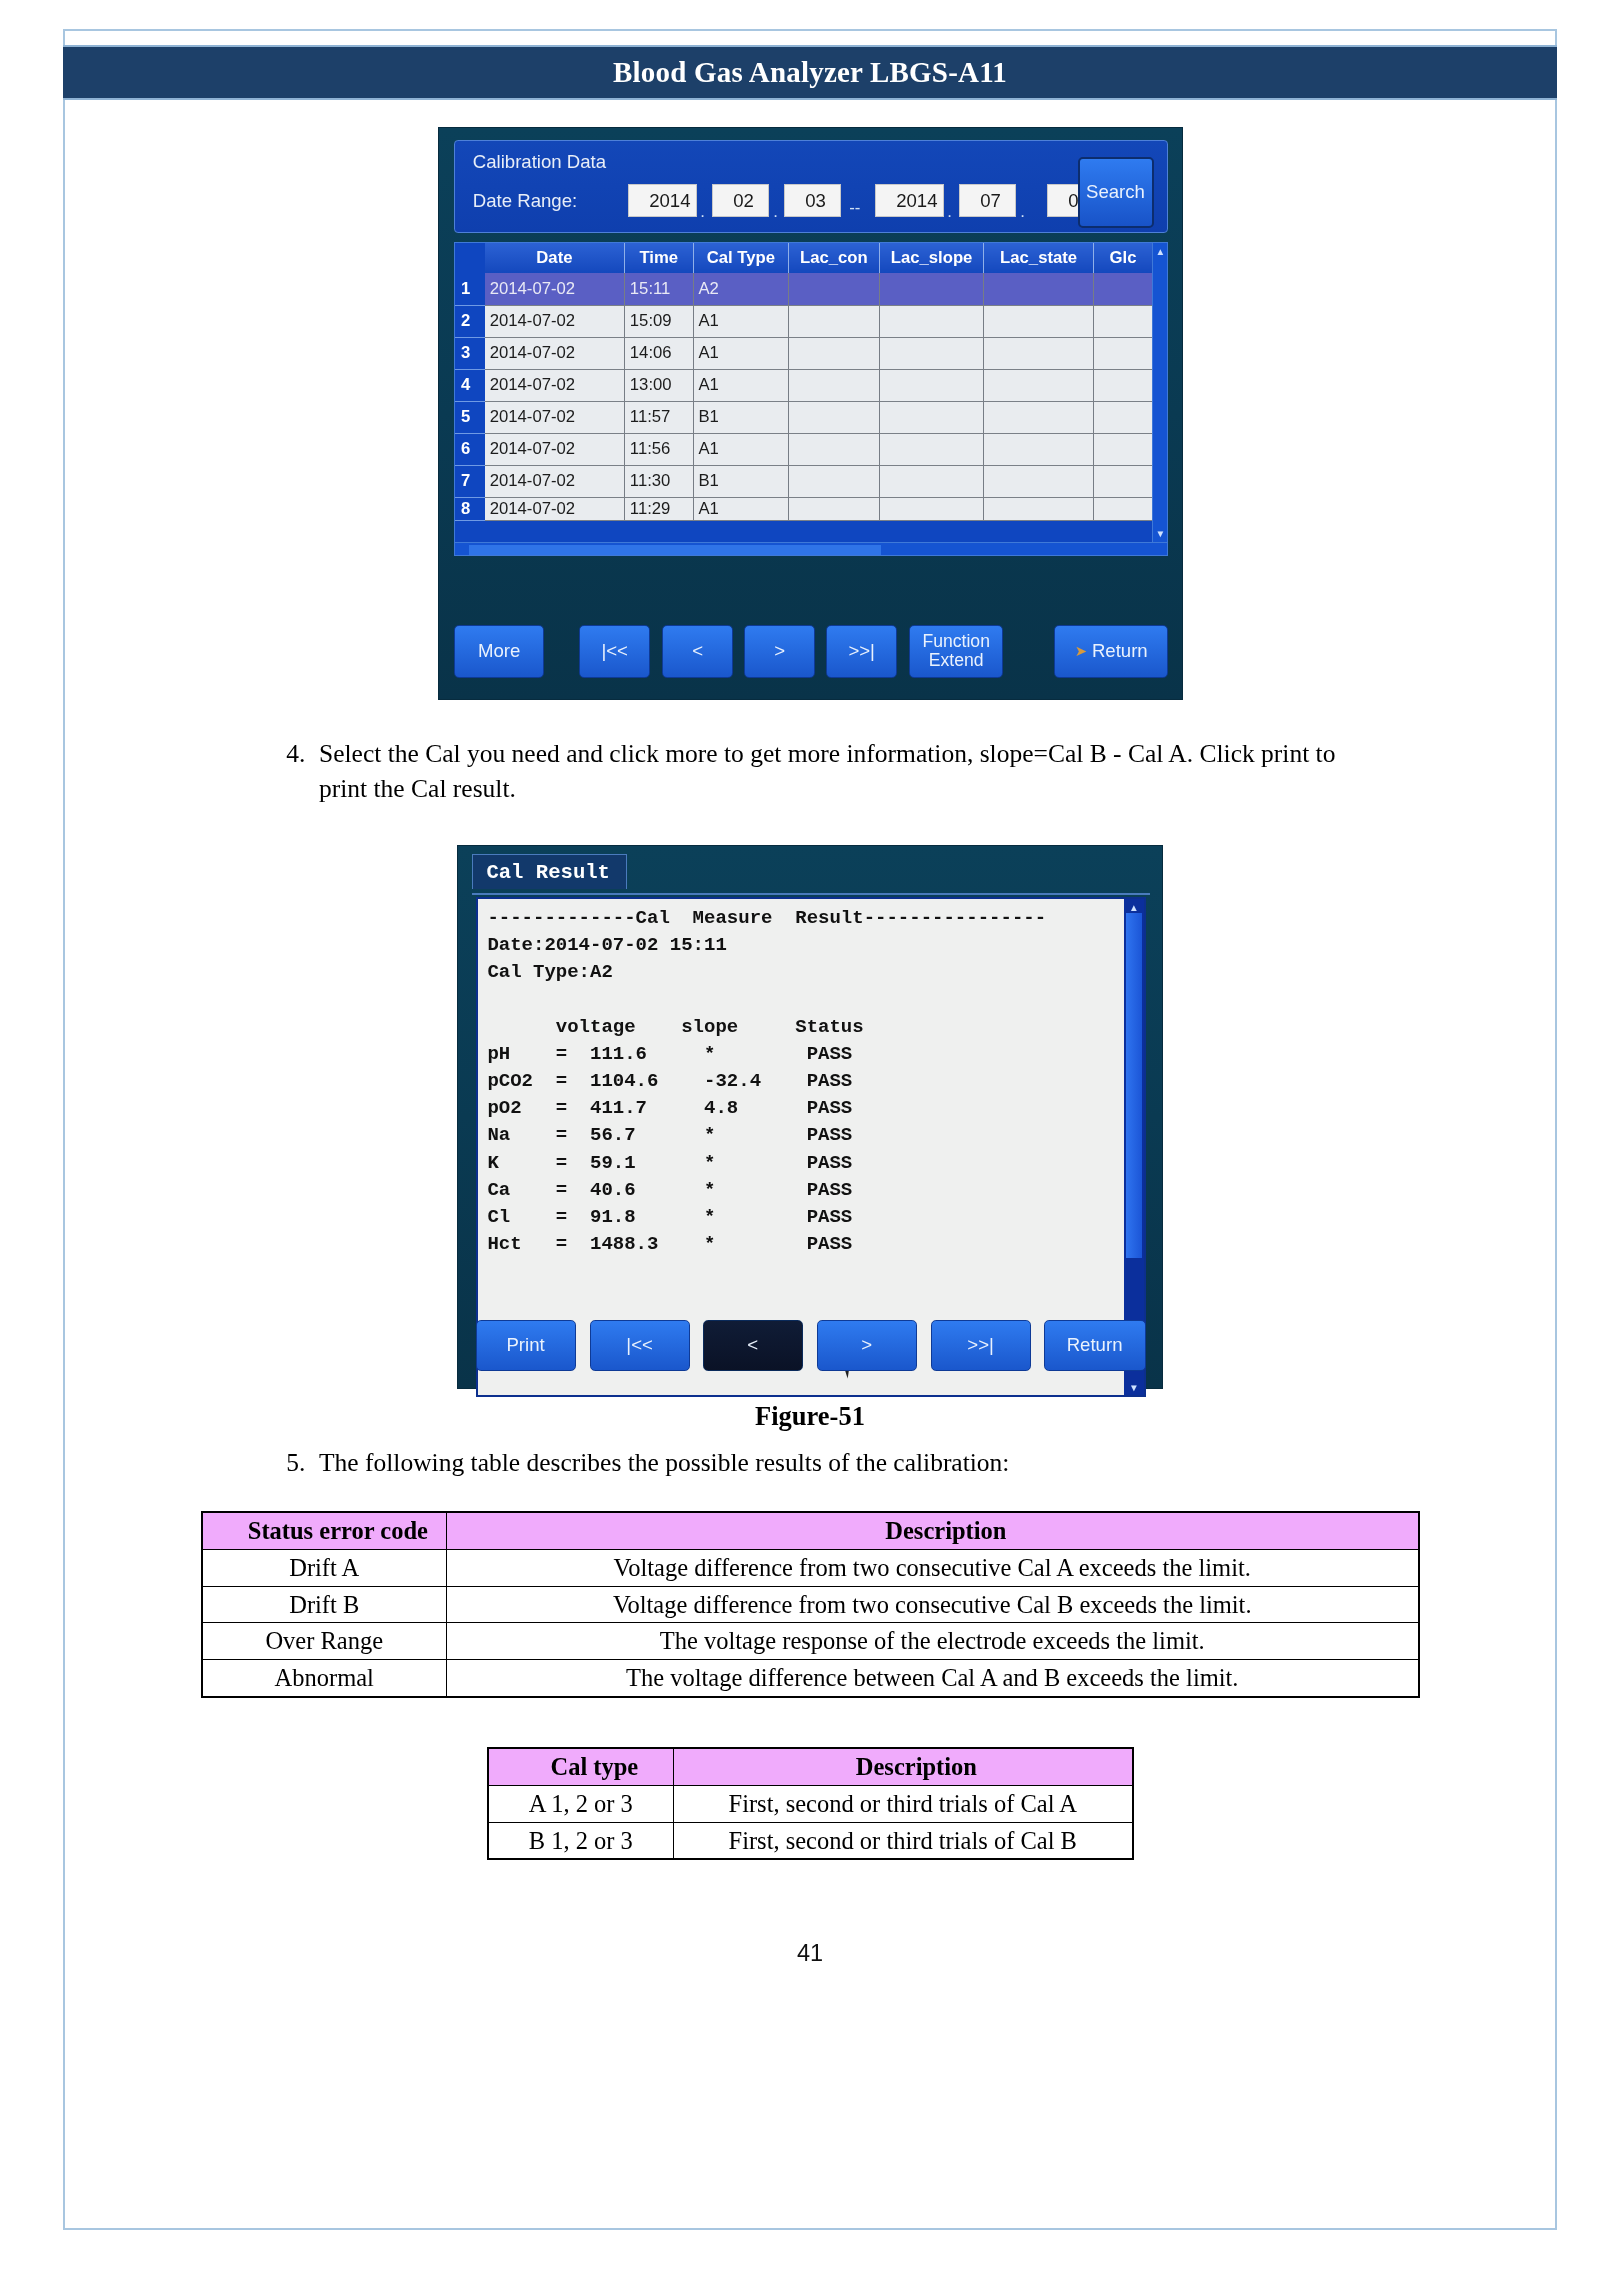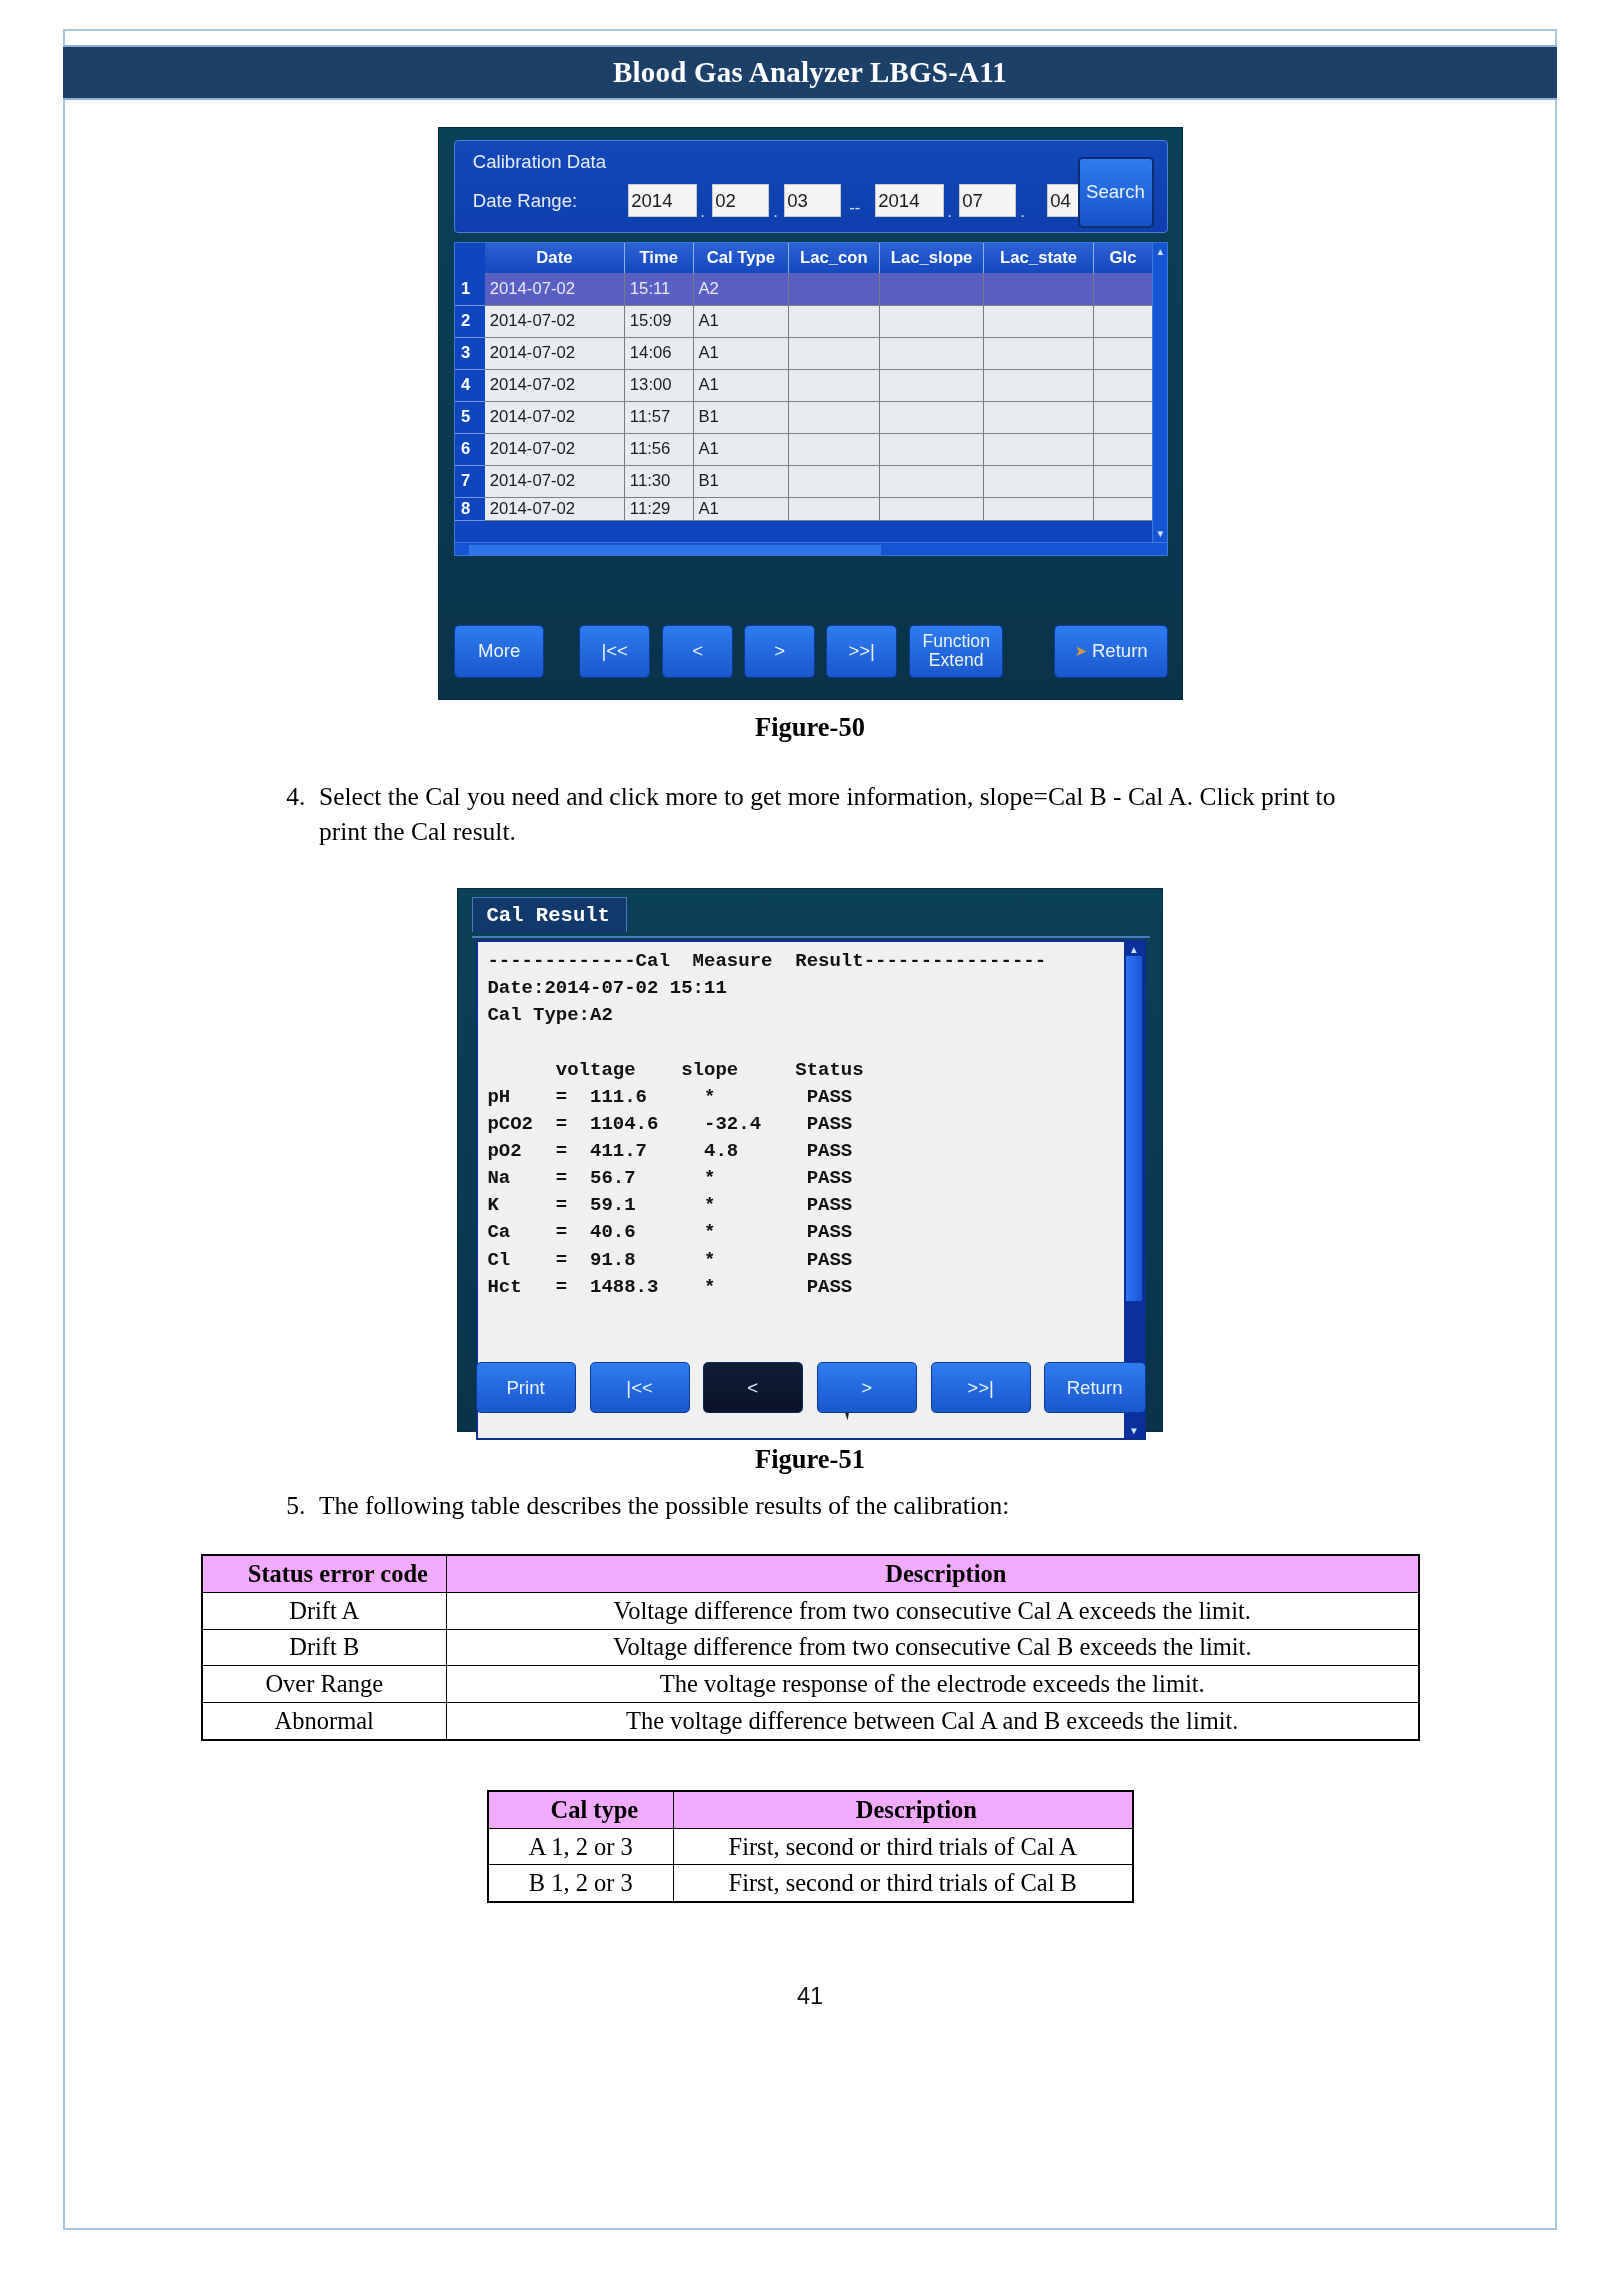--- a/index.html
+++ b/index.html
@@ -94,21 +94,21 @@
   }
   .date-field {
     position: absolute; top: 43px;
     height: 33px;
     background: #f4f4f4;
     border: 1px solid #c8c8c8;
     color: #1a1a1a;
     font-size: 18.6px;
     font-family: "Liberation Sans", sans-serif;
     display: flex; align-items: center;
-    padding-left: 2px;
+    padding-left: 20px;
   }
   .date-sep {
     position: absolute; top: 61px;
     color: #cfe0f5; font-size: 16.7px;
     font-family: "Liberation Sans", sans-serif;
   }
   #f50-search {
     position: absolute; right: 13.7px; top: 15.7px;
     width: 76px; height: 71px;
     background: linear-gradient(180deg,#2f7bf0 0%,#1853c8 100%);
@@ -441,21 +441,20 @@
       <div class="dbtn" style="left:372px;width:71px;">&gt;&gt;|</div>
       <div class="dbtn" style="left:455px;width:94px;white-space:pre-line;font-size:17.6px;">Function
 Extend</div>
       <div class="dbtn" style="left:600px;width:114px;">
         <span class="ret-icon">➤</span>
         <span>Return</span>
       </div>
     </div>
   </div>
 
-  <div class="fig-caption">Figure-50</div>
 
   <div class="numbered" style="margin:37px 0 0 211px;width:1078px;">
     <div class="num">4.</div>
     <div class="txt">Select the Cal you need and click more to get more information, slope=Cal B - Cal A. Click print to print the Cal result.</div>
   </div>
 
   <div style="height:39px"></div>
   <div class="device" id="fig51">
 
     <div id="f51-tab">Cal Result</div>

